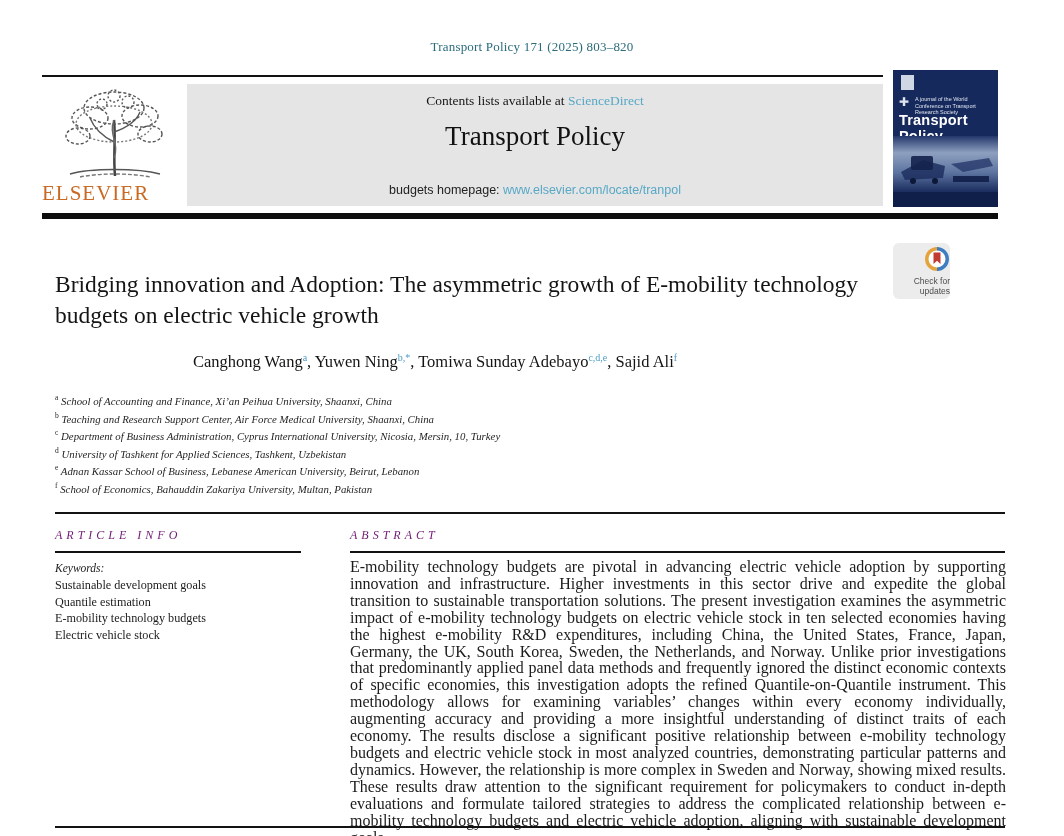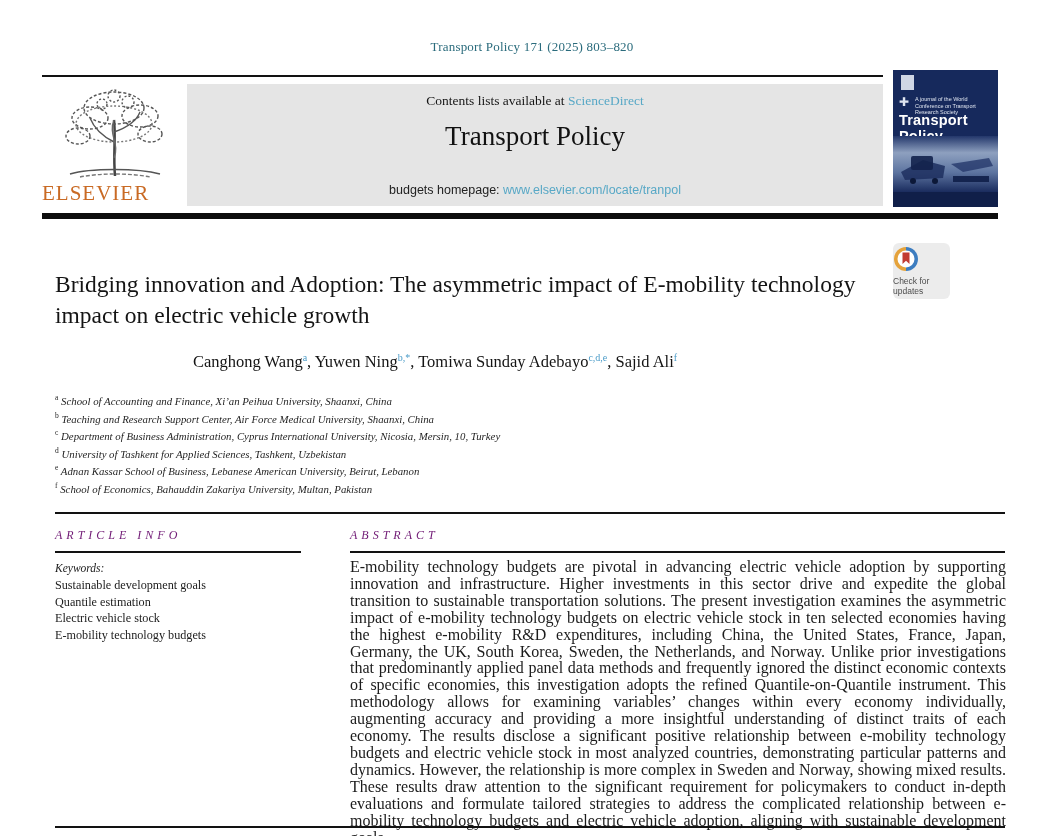--- a/index.html
+++ b/index.html
@@ -35,21 +35,21 @@
                 border:1px solid #8род;}
   .cover .society{position:absolute;left:22px;top:26px;right:3px;font-size:5.5px;line-height:6.5px;color:#dfe5f0;}
   .cover .plus{position:absolute;left:6px;top:26px;width:12px;height:12px;color:#dfe5f0;font-size:12px;line-height:12px;}
   .cover .ctitle{position:absolute;left:6px;top:42px;font-size:14.5px;font-weight:bold;letter-spacing:.2px;color:#ffffff;}
   .cover .montage{position:absolute;left:0;top:66px;width:105px;height:56px;
                   background:linear-gradient(180deg,#23376b 0%,#8ea0bf 30%,#5d74a0 65%,#1a2c5e 100%);}
   .cover .band{position:absolute;left:0;bottom:0;width:105px;height:15px;background:#101f49;}
 
   
   .crossmark{position:absolute;left:893px;top:243px;width:57px;height:56px;background:#ececec;
-             border-radius:6px;text-align:left;cursor:pointer;}
+             border-radius:6px;text-align:right;cursor:pointer;}
   .crossmark .cm-text{font-family:"Liberation Sans",sans-serif;font-size:8.5px;line-height:9.5px;color:#4d4d4d;margin-top:1px;}
 
   
   .title{position:absolute;left:55px;top:269px;width:810px;font-size:23.5px;line-height:31px;color:#141414;}
   .authors{position:absolute;left:55px;top:351px;width:760px;font-size:16.5px;white-space:pre-wrap;color:#141414;text-align:center;}
   .authors sup{font-size:10px;color:#4a9bc8;}
   .affils{position:absolute;left:55px;top:391px;width:700px;font-size:10.8px;line-height:13.9px;
           font-style:italic;color:#1e1e1e;}
   .affils sup{font-style:normal;font-size:7.5px;color:#1e1e1e;}
 
@@ -136,21 +136,21 @@
       <path d="M13,1 A12,12 0 0,1 13,25 Z" fill="#3d7dc0"></path>
       <circle cx="13" cy="13" r="8.5" fill="#ffffff"></circle>
       <polygon points="9.5,6.5 16.5,6.5 16.5,18 13,14.8 9.5,18" fill="#c23b32"></polygon>
     </svg>
     <div class="cm-text">
       <div>Check for</div>
       <div>updates</div>
     </div>
   </div>
 
-  <h1 class="title" style="margin:0;font-weight:normal;">Bridging innovation and Adoption: The asymmetric impact of E-mobility technology impact on electric vehicle growth</h1>
+  <h1 class="title" style="margin:0;font-weight:normal;">Bridging innovation and Adoption: The asymmetric growth of E-mobility technology budgets on electric vehicle growth</h1>
 
   <div class="authors"><span><span>Canghong Wang</span><sup>a</sup><span>, </span></span><span><span>Yuwen Ning</span><sup>b,*</sup><span>, </span></span><span><span>Tomiwa Sunday Adebayo</span><sup>c,d,e</sup><span>, </span></span><span><span>Sajid Ali</span><sup>f</sup><span></span></span></div>
 
   <div class="affils">
     <div><sup>a</sup><span> School of Accounting and Finance, Xi’an Peihua University, Shaanxi, China</span></div>
     <div><sup>b</sup><span> Teaching and Research Support Center, Air Force Medical University, Shaanxi, China</span></div>
     <div><sup>c</sup><span> Department of Business Administration, Cyprus International University, Nicosia, Mersin, 10, Turkey</span></div>
     <div><sup>d</sup><span> University of Tashkent for Applied Sciences, Tashkent, Uzbekistan</span></div>
     <div><sup>e</sup><span> Adnan Kassar School of Business, Lebanese American University, Beirut, Lebanon</span></div>
     <div><sup>f</sup><span> School of Economics, Bahauddin Zakariya University, Multan, Pakistan</span></div>
@@ -160,21 +160,21 @@
 
   <div class="colhead head-info">ARTICLE INFO</div>
   <div class="colhead head-abs">ABSTRACT</div>
   <div class="rule-info"></div>
   <div class="rule-abs"></div>
 
   <div class="keywords">
     <div class="kw-label">Keywords:</div>
     <div>Sustainable development goals</div>
     <div>Quantile estimation</div>
+    <div>E-mobility technology budgets</div>
     <div>Electric vehicle stock</div>
-    <div>E-mobility technology budgets</div>
   </div>
 
   <div class="abstract">E-mobility technology budgets are pivotal in advancing electric vehicle adoption by supporting innovation and infrastructure. Higher investments in this sector drive and expedite the global transition to sustainable transportation solutions. The present investigation examines the asymmetric impact of e-mobility technology budgets on electric vehicle stock in ten selected economies having the highest e-mobility R&amp;D expenditures, including China, the United States, France, Japan, Germany, the UK, South Korea, Sweden, the Netherlands, and Norway. Unlike prior investigations that predominantly applied panel data methods and frequently ignored the distinct economic contexts of specific economies, this investigation adopts the refined Quantile-on-Quantile instrument. This methodology allows for examining variables’ changes within every economy individually, augmenting accuracy and providing a more insightful understanding of distinct traits of each economy. The results disclose a significant positive relationship between e-mobility technology budgets and electric vehicle stock in most analyzed countries, demonstrating particular patterns and dynamics. However, the relationship is more complex in Sweden and Norway, showing mixed results. These results draw attention to the significant requirement for policymakers to conduct in-depth evaluations and formulate tailored strategies to address the complicated relationship between e-mobility technology budgets and electric vehicle adoption, aligning with sustainable development goals.</div>
 
   <div class="rule-bottom"></div>
 
 </div>
 
 </body></html>

